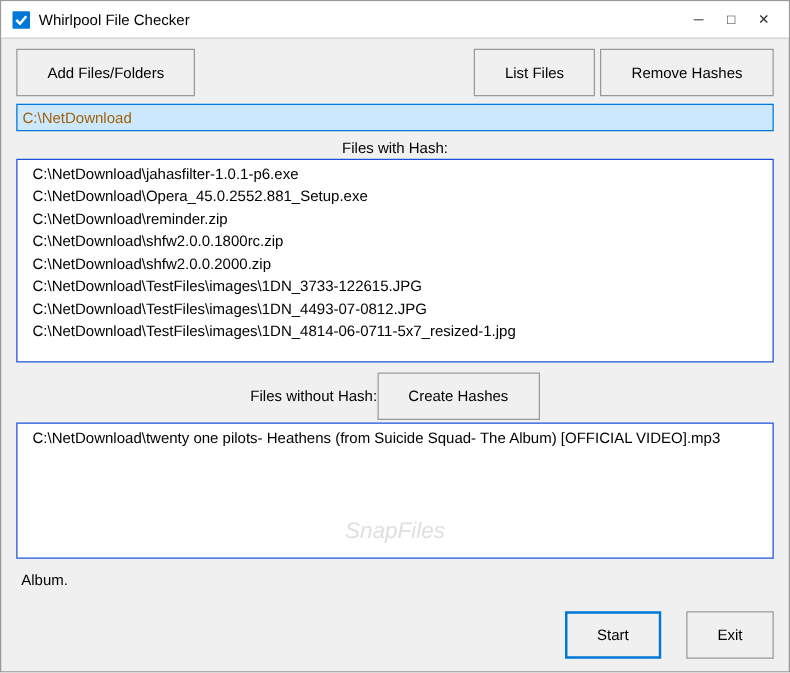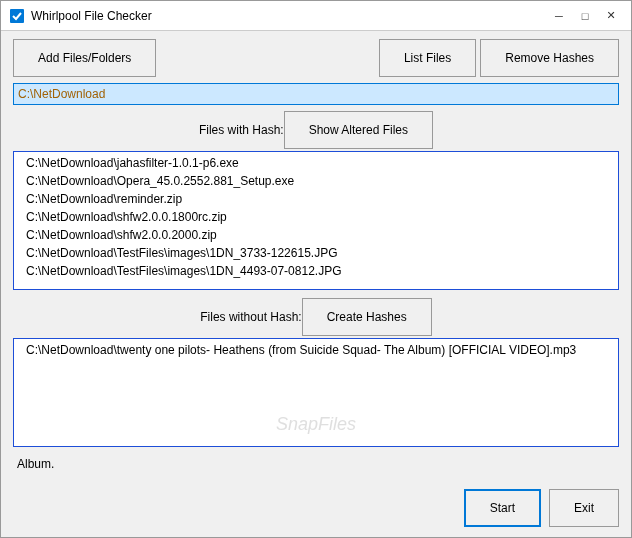--- a/index.html
+++ b/index.html
@@ -177,21 +177,21 @@
       align-items: center;
       padding: 0 4px;
       font-size: 12px;
     }
 
     .bottom-bar {
       display: flex;
       justify-content: flex-end;
       align-items: center;
       padding: 6px 12px 10px 12px;
-      gap: 8px;
+      gap: 20px;
     }
 
     .watermark {
       position: absolute;
       bottom: 8px;
       left: 50%;
       transform: translateX(-50%);
       color: #c0c0c0;
       font-size: 18px;
       font-style: italic;
@@ -231,30 +231,30 @@
       </div>
     </div>
 
     <input type="text" class="path-input" value="C:\NetDownload" style="">
 
     <div class="sections-wrapper">
 
       <div class="section" style="flex: 1.2;">
         <div class="section-header">
           <span class="section-label">Files with Hash:</span>
-          <button class="btn">Show Altered Files</button>
         </div>
         <div class="file-list" id="files-with-hash-list">
         <span class="file-list-item">C:\NetDownload\jahasfilter-1.0.1-p6.exe</span>
             <span class="file-list-item">C:\NetDownload\Opera_45.0.2552.881_Setup.exe</span>
             <span class="file-list-item">C:\NetDownload\reminder.zip</span>
             <span class="file-list-item">C:\NetDownload\shfw2.0.0.1800rc.zip</span>
             <span class="file-list-item">C:\NetDownload\shfw2.0.0.2000.zip</span>
             <span class="file-list-item">C:\NetDownload\TestFiles\images\1DN_3733-122615.JPG</span>
             <span class="file-list-item">C:\NetDownload\TestFiles\images\1DN_4493-07-0812.JPG</span>
+            <span class="file-list-item">C:\NetDownload\TestFiles\images\1DN_4814-06-0711-5x7_resized-1.jpg</span>
           </div>
       </div>
 
       <div class="section" style="flex: 1;">
         <div class="section-header">
           <span class="section-label">Files without Hash:</span>
           <button class="btn">Create Hashes</button>
         </div>
         <div class="file-list" id="files-without-hash-list" style="position: relative;">
             <span class="file-list-item">C:\NetDownload\twenty one pilots- Heathens (from Suicide Squad- The Album) [OFFICIAL VIDEO].mp3</span>

